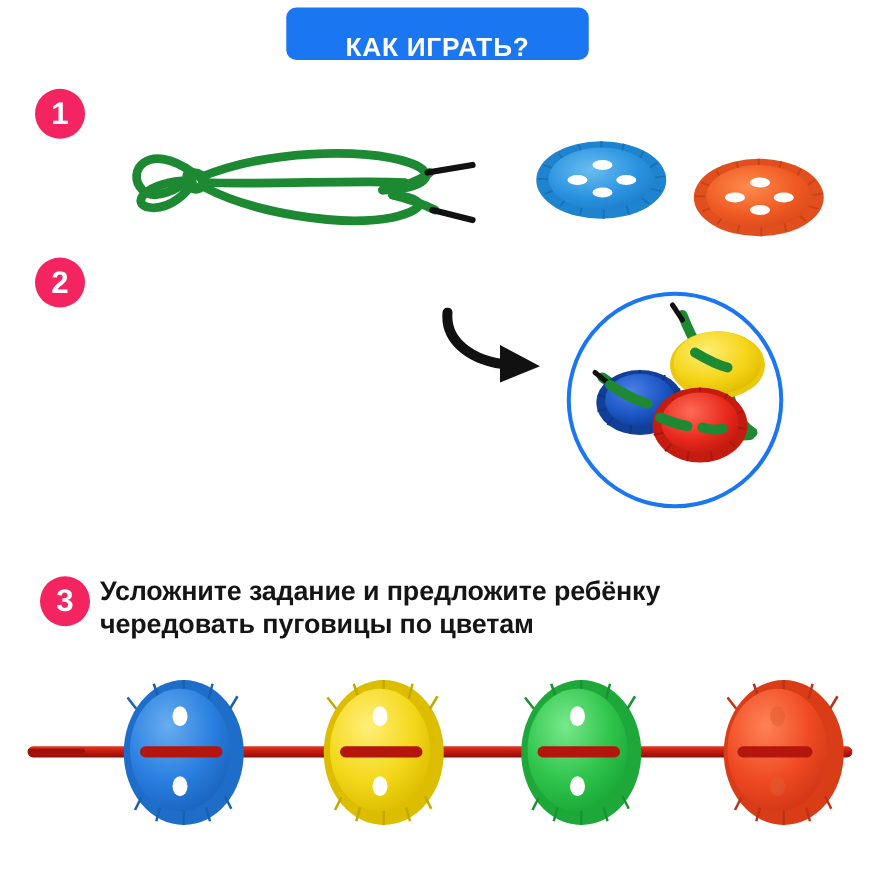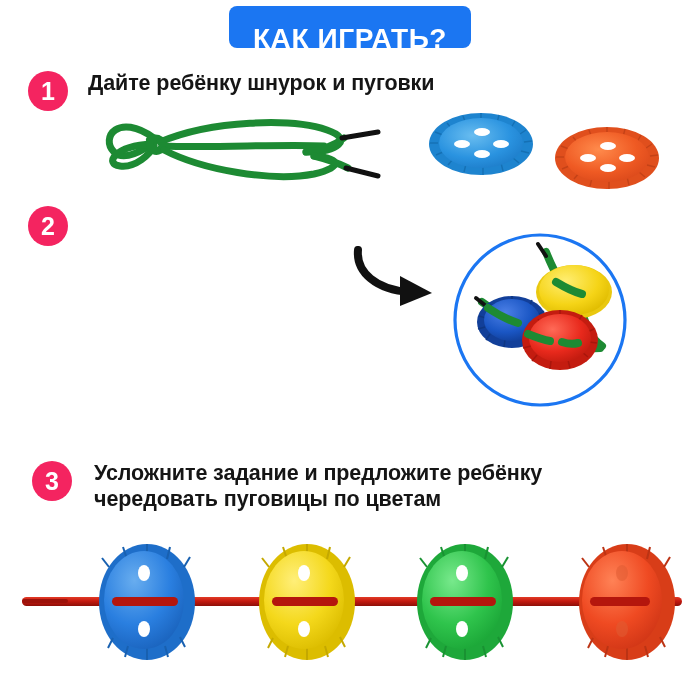--- a/index.html
+++ b/index.html
@@ -31,21 +31,21 @@
     width: 242px;
     height: 42px;
     background: #1b76f2;
     border-radius: 8px;
     display: flex;
     align-items: center;
     justify-content: center;
   }
   .banner-title {
     color: #ffffff;
-    font-size: 28px;
+    font-size: 21px;
     font-weight: bold;
     letter-spacing: 0.6px;
     line-height: 1;
     margin-top: 23px;
   }
 
   
   .badge {
     position: absolute;
     width: 40px;
@@ -69,40 +69,39 @@
     position: absolute;
     color: #151515;
     font-size: 21.5px;
     font-weight: bold;
     line-height: 26px;
     letter-spacing: -0.1px;
     white-space: pre-line;
   }
   .step-text-1 { left: 88px; top: 70px; }
   .step-text-2 { left: 88px; top: 205px; }
-  .step-text-3 { left: 94px; top: 460px; }
+  .step-text-3 { left: 80px; top: 460px; }
 
   
   svg { display: block; }
   .art {
     position: absolute;
   }
 </style>
 </head>
 <body>
 
 <div class="stage">
 
   <div class="banner">
     <span class="banner-title">КАК ИГРАТЬ?</span>
   </div>
 
   <div class="badge badge-1">1</div>
 
-  <div class="step-text step-text-1">Дайте ребёнку шнурок и пуговки</div>
 
   <div class="art" style="left:92px; top:104px; width:290px; height:86px;">
     <svg width="290" height="86" viewBox="0 0 290 86">
       <g fill="none" stroke="#1d8a33" stroke-width="7" stroke-linecap="round">
 
         <path d="M62 34 C 26 8, 8 34, 22 48 C 32 58, 52 46, 62 38"></path>
         <path d="M60 40 C 22 42, 12 60, 28 62 C 44 64, 58 50, 62 42"></path>
 
         <path d="M58 36 C 66 32, 74 38, 70 44 C 66 50, 56 46, 58 38" stroke-width="8"></path>
 

